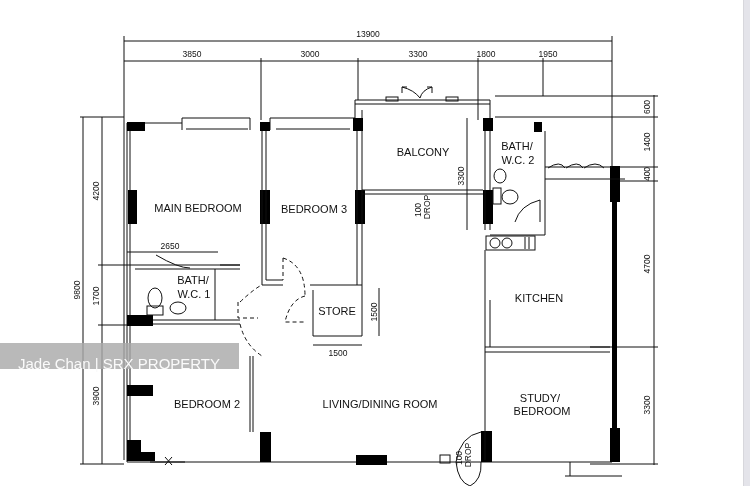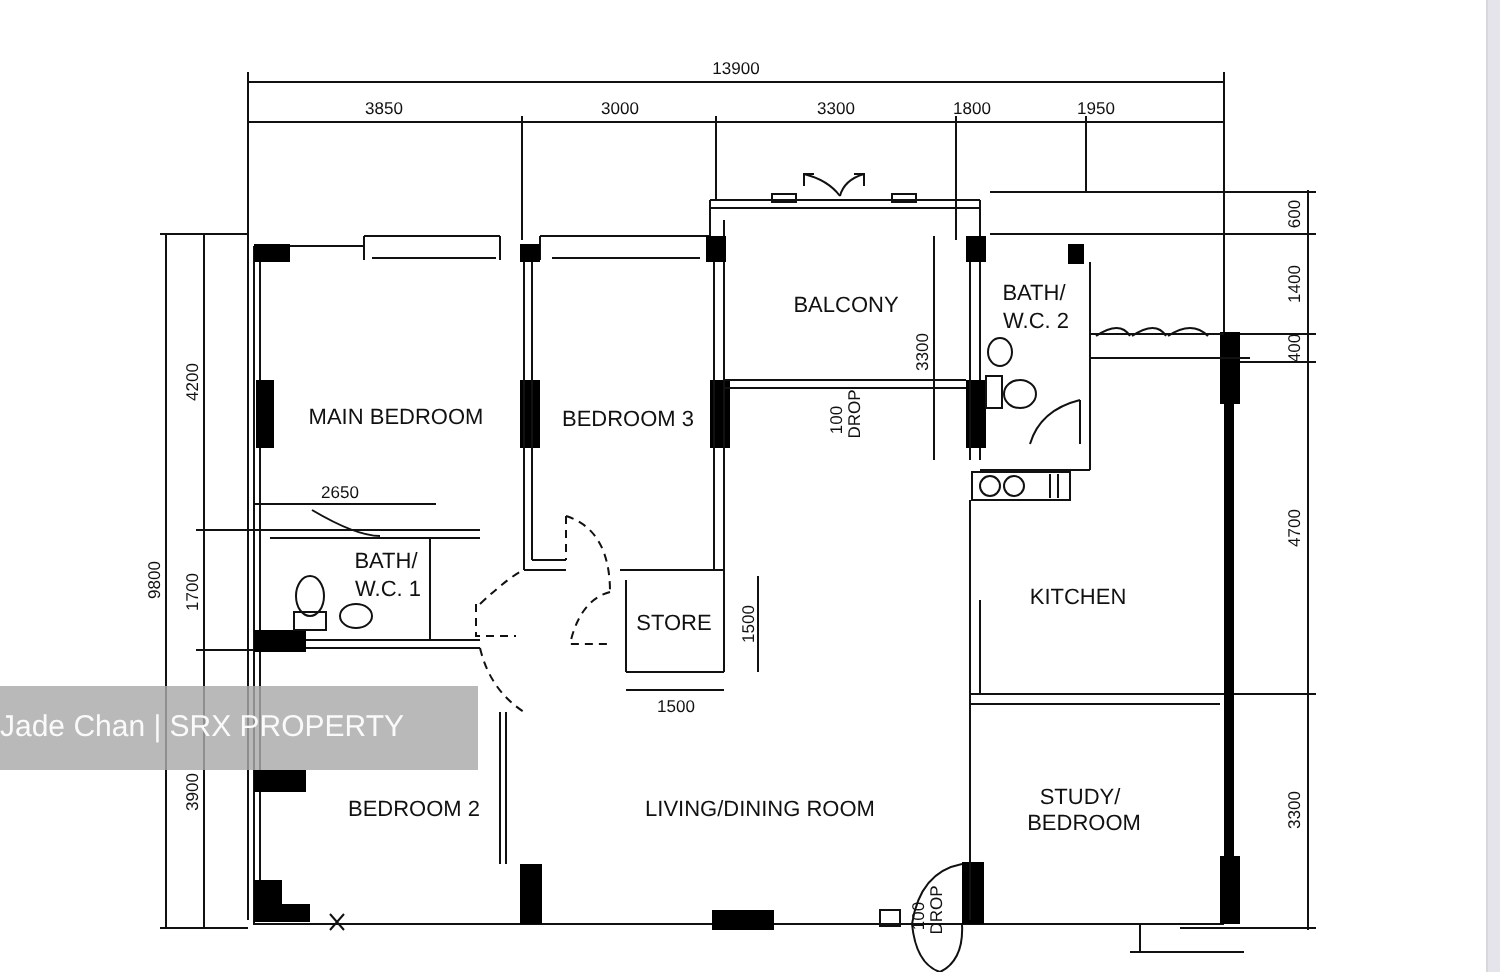--- a/index.html
+++ b/index.html
@@ -4,21 +4,21 @@
 <style>
   html,body{margin:0;padding:0;}
   body{width:750px;height:486px;background:#ffffff;overflow:hidden;position:relative;font-family:"Liberation Sans",sans-serif;}
   #plan{position:absolute;left:0;top:0;}
   .lbl{font-family:"Liberation Sans",sans-serif;font-size:11px;fill:#111;}
   .dim{font-family:"Liberation Sans",sans-serif;font-size:8.5px;fill:#111;}
   .w{fill:none;stroke:#111;stroke-width:1;}
   .col{fill:#000;}
   .dash{fill:none;stroke:#111;stroke-width:1;stroke-dasharray:4 3;}
   #right-bar{position:absolute;right:0;top:0;width:6px;height:486px;background:#e4e4ea;border-left:1px solid #d7d7dc;}
-  #watermark{position:absolute;left:0;top:343px;width:239px;height:42px;background:rgba(170,170,170,0.82);color:#fafafa;font-size:15px;line-height:42px;padding-left:0;box-sizing:border-box;white-space:nowrap;}
+  #watermark{position:absolute;left:0;top:343px;width:239px;height:26px;background:rgba(170,170,170,0.82);color:#fafafa;font-size:15px;line-height:42px;padding-left:18px;box-sizing:border-box;white-space:nowrap;}
 </style>
 </head>
 <body>
 
 <svg id="plan" width="744" height="486" viewBox="0 0 744 486">
 
   <g stroke="#111" stroke-width="1">
     <line x1="124" y1="41" x2="612" y2="41"></line>
     <line x1="124" y1="61" x2="612" y2="61"></line>
     <line x1="124" y1="36" x2="124" y2="460"></line>

